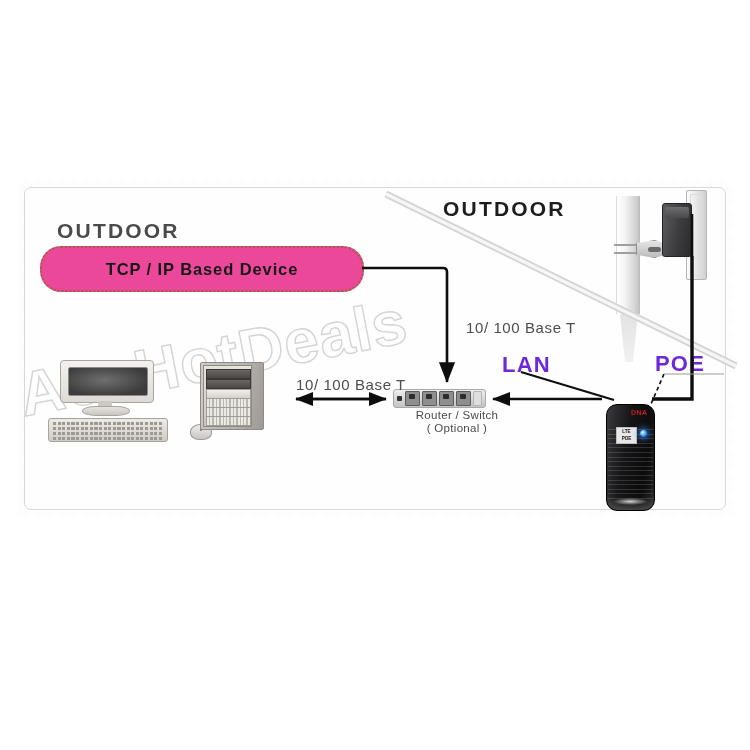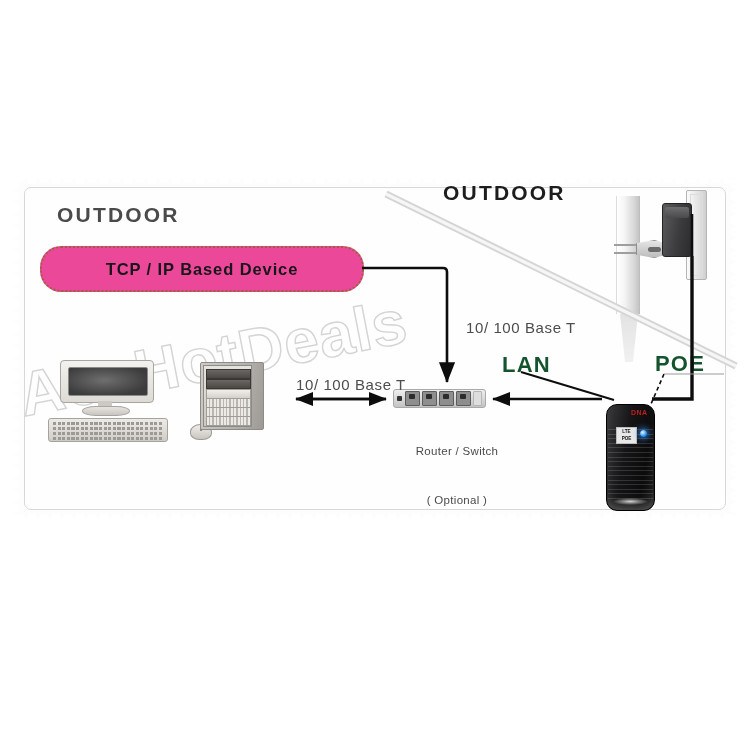--- a/index.html
+++ b/index.html
@@ -28,47 +28,48 @@
   #stamp-inner{
     position:absolute;left:10px;top:9px;right:10px;bottom:9px;
     background:#fefefe;border:1px solid #d8d8d8;border-radius:7px;
   }
 
   
   .zone-label{
     position:absolute;font-weight:bold;color:#3b3b3b;
     letter-spacing:2.2px;font-family:"Liberation Sans",sans-serif;
     white-space:nowrap;
+    margin-top:16px;
   }
   #indoor-label{left:57px;top:203px;font-size:21px;color:#4a4a4a;}
   #outdoor-label{left:443px;top:181px;font-size:21px;color:#1d1d1d;}
 
   #tcpip-box{
     position:absolute;left:40px;top:246px;width:320px;height:42px;
     border:2.5px dotted #9a6038;border-radius:21px;background:#ec4899;
     display:flex;align-items:center;justify-content:center;
   }
   #tcpip-text{font-size:16.5px;font-weight:bold;color:#17171a;letter-spacing:.9px;white-space:nowrap;}
 
   .net-label{
     position:absolute;font-size:15px;font-weight:normal;color:#4d4d4d;
     letter-spacing:.6px;white-space:nowrap;font-family:"Liberation Sans",sans-serif;text-align:right;
   }
   #base-t-top{left:466px;top:319px;}
   #base-t-left{left:296px;top:376px;}
 
-  .big-label{position:absolute;font-size:22px;font-weight:bold;color:#14532d;letter-spacing:1.2px;white-space:nowrap;}
+  .big-label{position:absolute;font-size:22px;font-weight:bold;color:#6d28d9;letter-spacing:1.2px;white-space:nowrap;}
   #lan-label{left:502px;top:352px;}
   #poe-label{left:655px;top:351px;}
 
   #router-caption{
     position:absolute;left:392px;top:409px;width:130px;text-align:center;
     font-size:11.5px;color:#4b4b4b;line-height:13px;letter-spacing:.3px;
   }
-  #router-caption span{display:block;margin-top:36px;}
+  #router-caption span{display:block;}
 
   
   #router{
     position:absolute;left:393px;top:389px;width:93px;height:19px;
     background:linear-gradient(#efefef,#d7d7d7 55%,#c3c3c3);
     border:1px solid #a9a9a9;border-radius:3px;
     display:flex;align-items:center;padding:0 3px;box-sizing:border-box;gap:2px;
   }
   #router .dot{width:5px;height:5px;background:#333;border-radius:1px;flex:0 0 auto;margin-right:1px;}
   #router .port{

